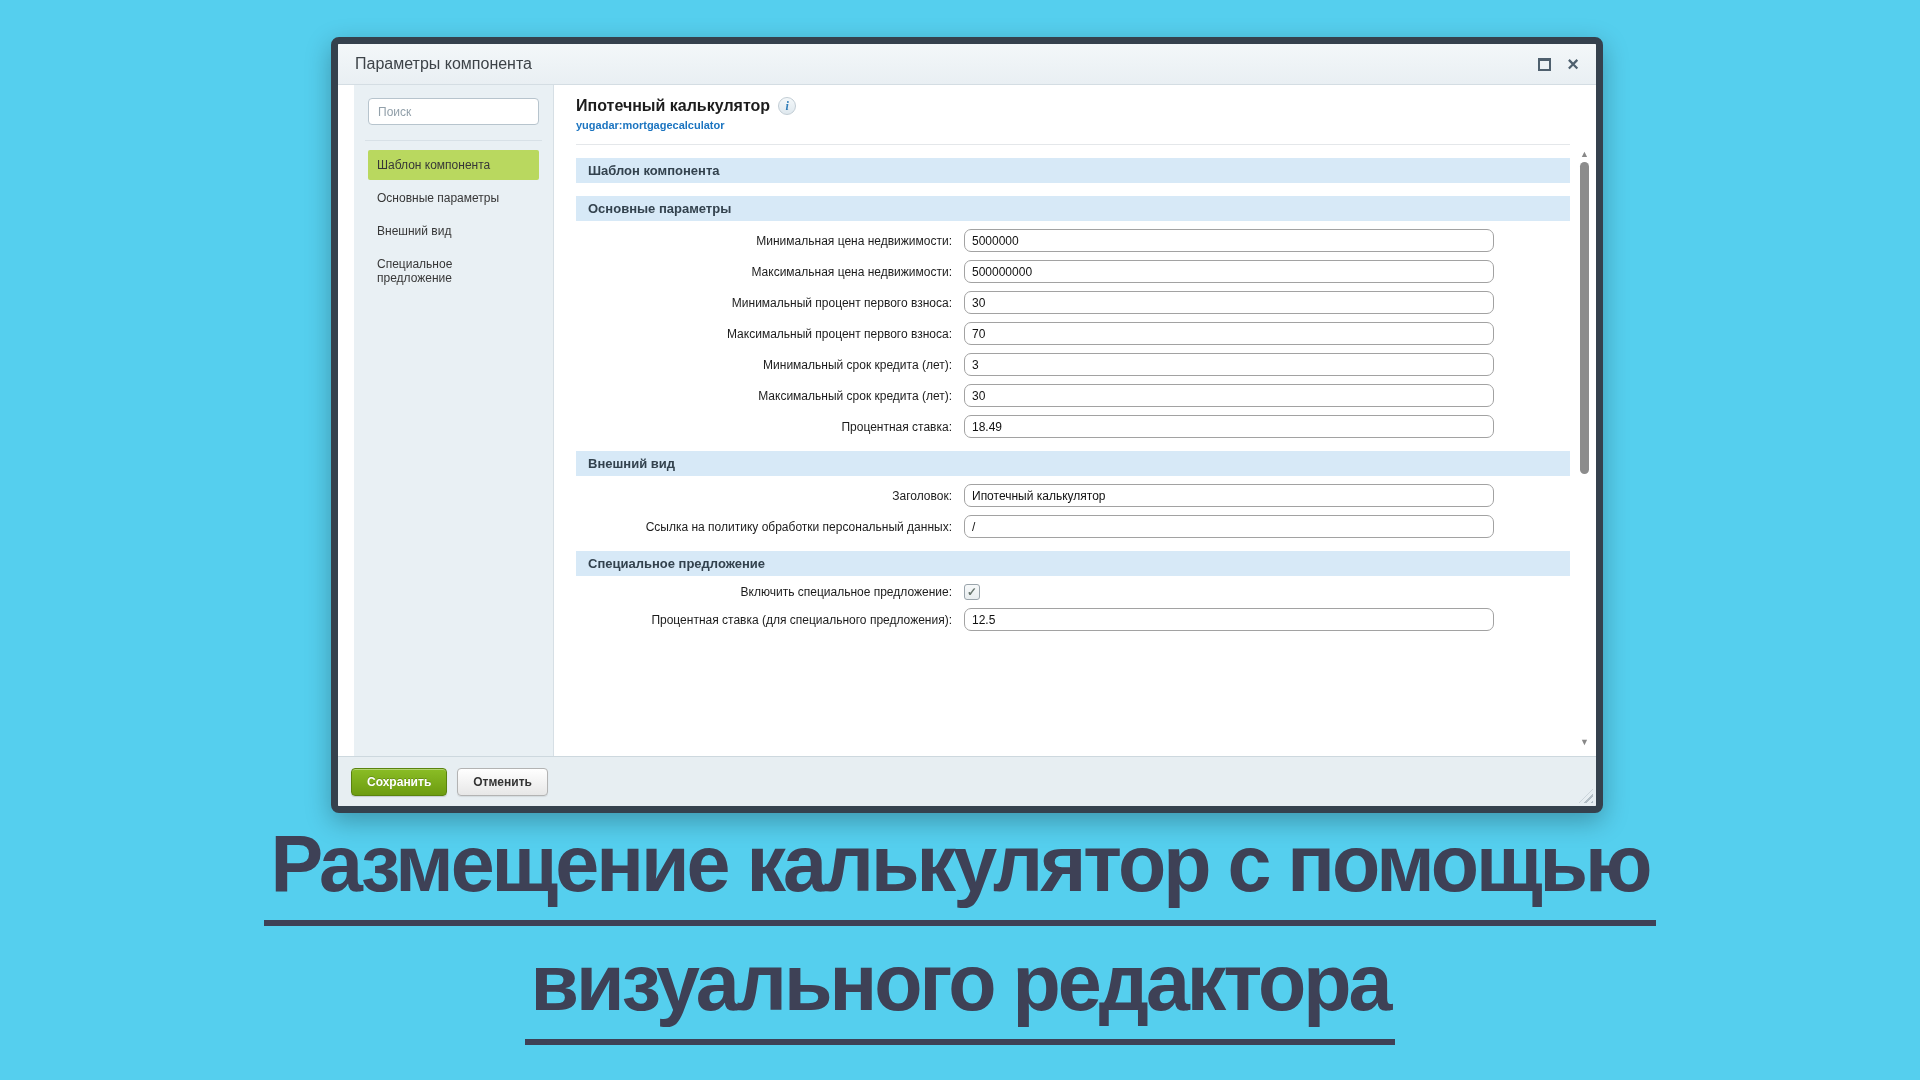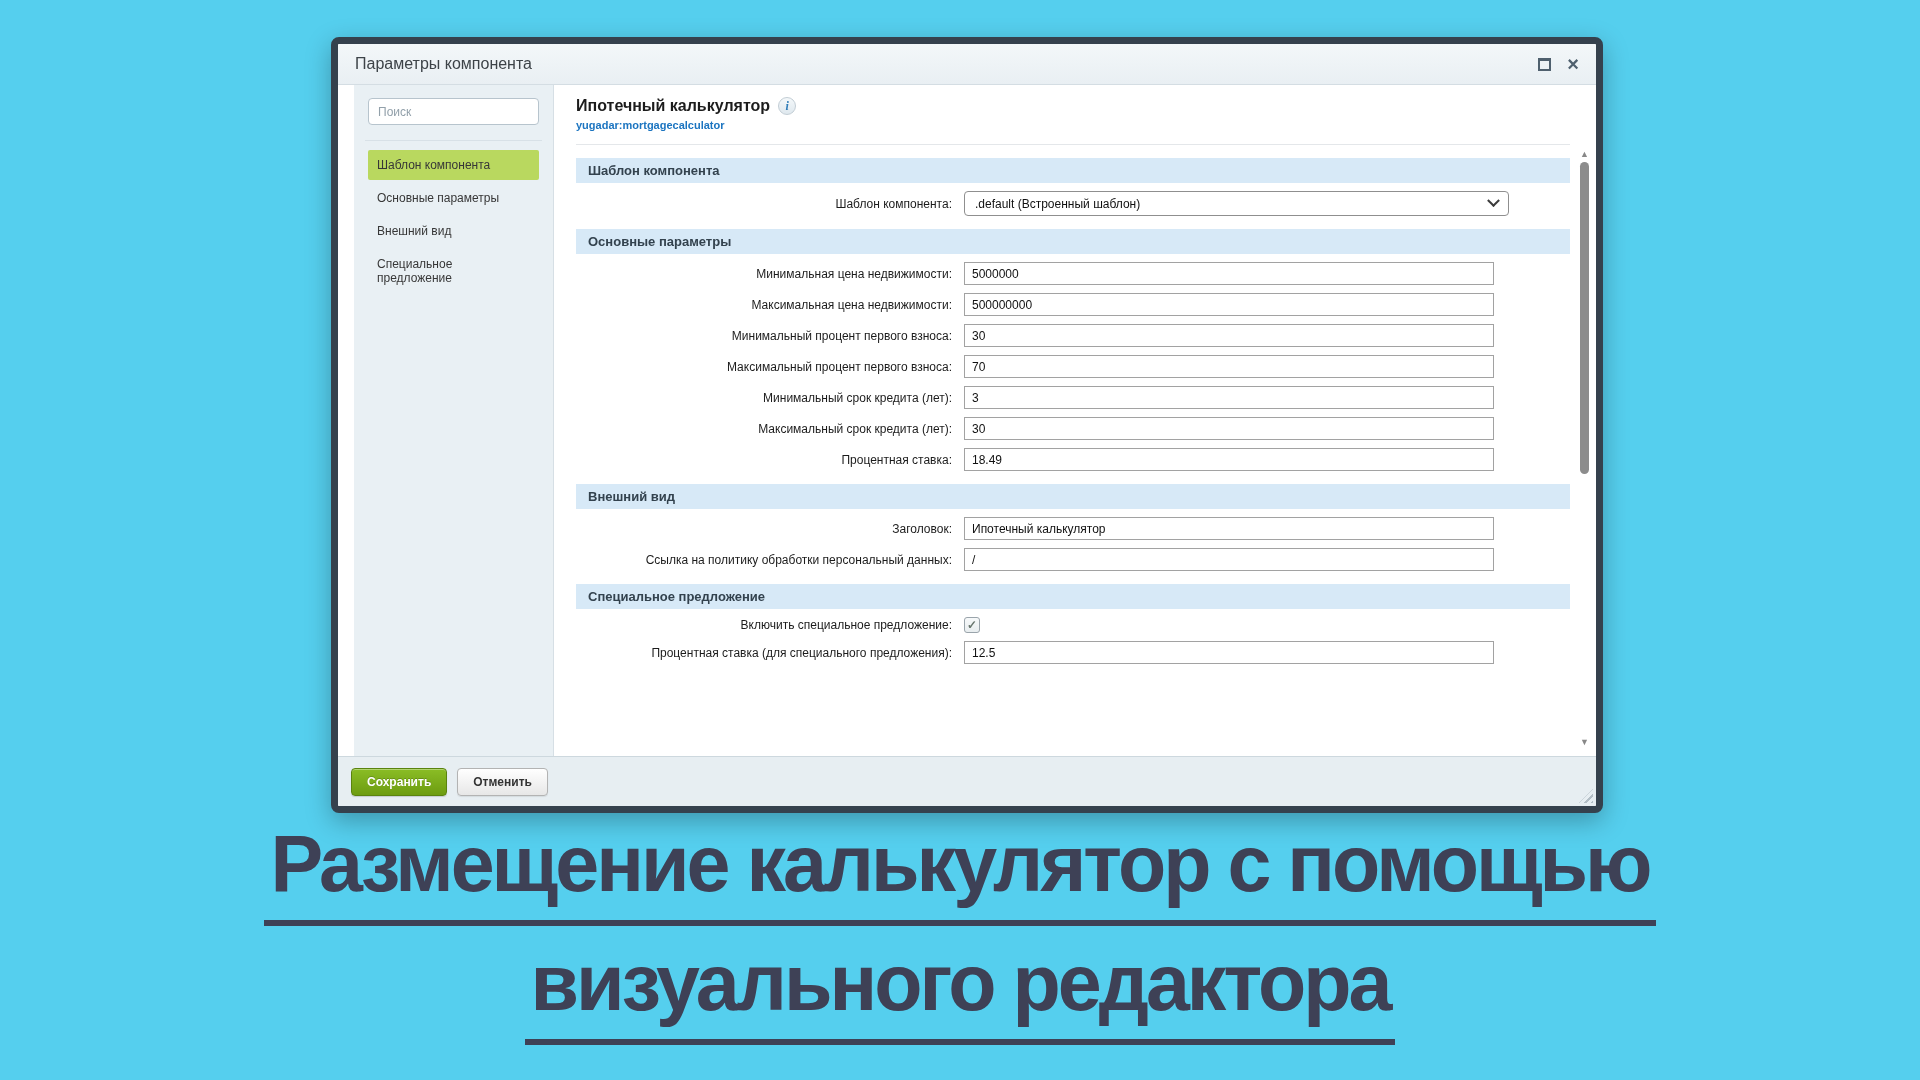--- a/index.html
+++ b/index.html
@@ -44,21 +44,21 @@
   .comp-name{font-size:11px;font-weight:bold;color:#1b74c0;text-decoration:none;
              display:inline-block;margin-top:3px;cursor:pointer;}
   .hr{border-top:1px solid #e4e7ea;margin:11px 0 0;}
 
   .band{background:#d7e9f7;color:#33424e;font-weight:bold;font-size:13px;
         padding:5px 12px;margin:13px 0 0;line-height:15px;}
   .row{display:flex;align-items:center;margin:8px 0;}
   .flabel{flex:0 0 388px;width:388px;text-align:right;font-size:12px;color:#1c1c1c;
           padding-right:12px;box-sizing:border-box;}
   .tinput{width:530px;height:23px;box-sizing:border-box;border:1px solid #a2a2a2;
-          border-radius:0;padding:0 7px;font-size:12px;color:#111;
+          border-radius:7px;padding:0 7px;font-size:12px;color:#111;
           font-family:inherit;background:#fff;}
   .select{width:545px;height:25px;box-sizing:border-box;border:1px solid #8f8f8f;
           border-radius:4px;background:#fff;display:flex;align-items:center;
           justify-content:space-between;padding:0 10px;font-size:12px;color:#111;cursor:pointer;}
   .chev{width:7px;height:7px;border-right:2px solid #3c3c3c;border-bottom:2px solid #3c3c3c;
         transform:rotate(45deg) translate(-2px,-2px);flex:0 0 7px;}
   .checkbox{width:16px;height:16px;box-sizing:border-box;border:1px solid #9aa4ab;border-radius:3px;
             background:linear-gradient(#f7f9fa,#e8edef);display:inline-flex;align-items:center;
             justify-content:center;font-size:12px;color:#68766e;font-weight:bold;cursor:pointer;}
 
@@ -120,27 +120,20 @@
       <div class="main">
         <div class="comp-header">
           <span class="comp-title">Ипотечный калькулятор</span>
           <span class="info-icon">i</span>
         </div>
         <a class="comp-name">yugadar:mortgagecalculator</a>
         <div class="hr"></div>
 
         <div id="form-area">
             <div class="band">Шаблон компонента</div>
-            <div class="row">
-              <label class="flabel">Шаблон компонента:</label>
-              <div class="select">
-                <span>.default (Встроенный шаблон)</span>
-                <span class="chev"></span>
-              </div>
-            </div>
             <div class="band">Основные параметры</div>
             <div class="row">
               <label class="flabel">Минимальная цена недвижимости:</label>
               <input class="tinput" type="text" value="5000000" style="">
             </div>
             <div class="row">
               <label class="flabel">Максимальная цена недвижимости:</label>
               <input class="tinput" type="text" value="500000000" style="">
             </div>
             <div class="row">

